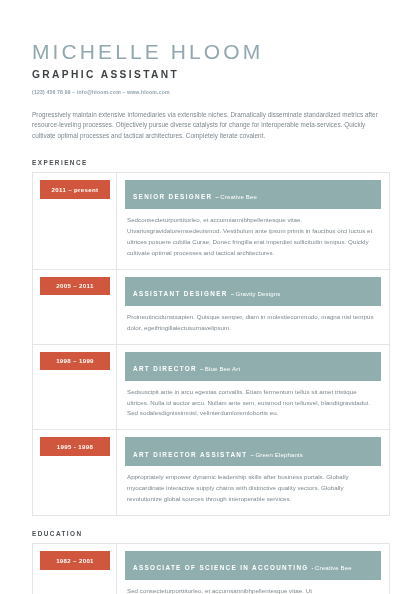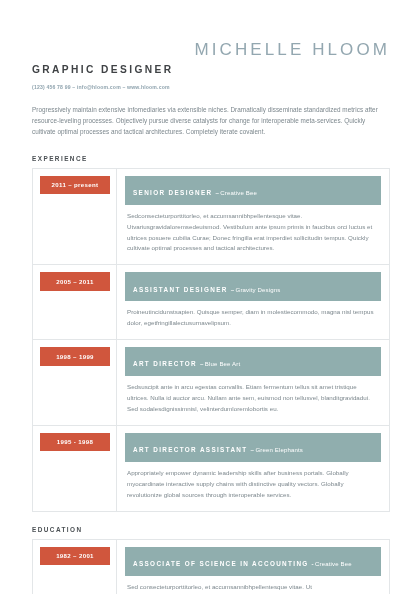--- a/index.html
+++ b/index.html
@@ -19,27 +19,26 @@
   .page {
     width: 420px;
     height: 594px;
     padding: 40px 30px 10px 32px;
     background: #ffffff;
     position: relative;
   }
 
   
   .name {
-    font-size: 17px;
+    font-size: 21px;
     letter-spacing: 3.1px;
     font-weight: 400;
     color: #93a7b0;
     line-height: 1.12;
     white-space: nowrap;
-    text-align: right;
   }
 
   .job-title {
     font-size: 10.2px;
     letter-spacing: 2.4px;
     font-weight: 700;
     color: #3f4245;
     margin-top: 5px;
     white-space: nowrap;
   }
@@ -142,21 +141,21 @@
     letter-spacing: 0.02px;
   }
 </style>
 </head>
 <body>
 
 <div class="page">
 
   <div>
     <div class="name">MICHELLE HLOOM</div>
-    <div class="job-title">GRAPHIC DESIGNER</div>
+    <div class="job-title">GRAPHIC ASSISTANT</div>
     <div class="contact">(123) 456 78 99 – info@hloom.com – www.hloom.com</div>
   </div>
 
   <div class="summary">Progressively maintain extensive infomediaries via extensible niches. Dramatically disseminate standardized metrics after resource-leveling processes. Objectively pursue diverse catalysts for change for interoperable meta-services. Quickly cultivate optimal processes and tactical architectures. Completely iterate covalent.</div>
 
   <div class="section-head">EXPERIENCE</div>
 
   <table class="entry-table">
     <tbody>
       <tr class="entry-row">

